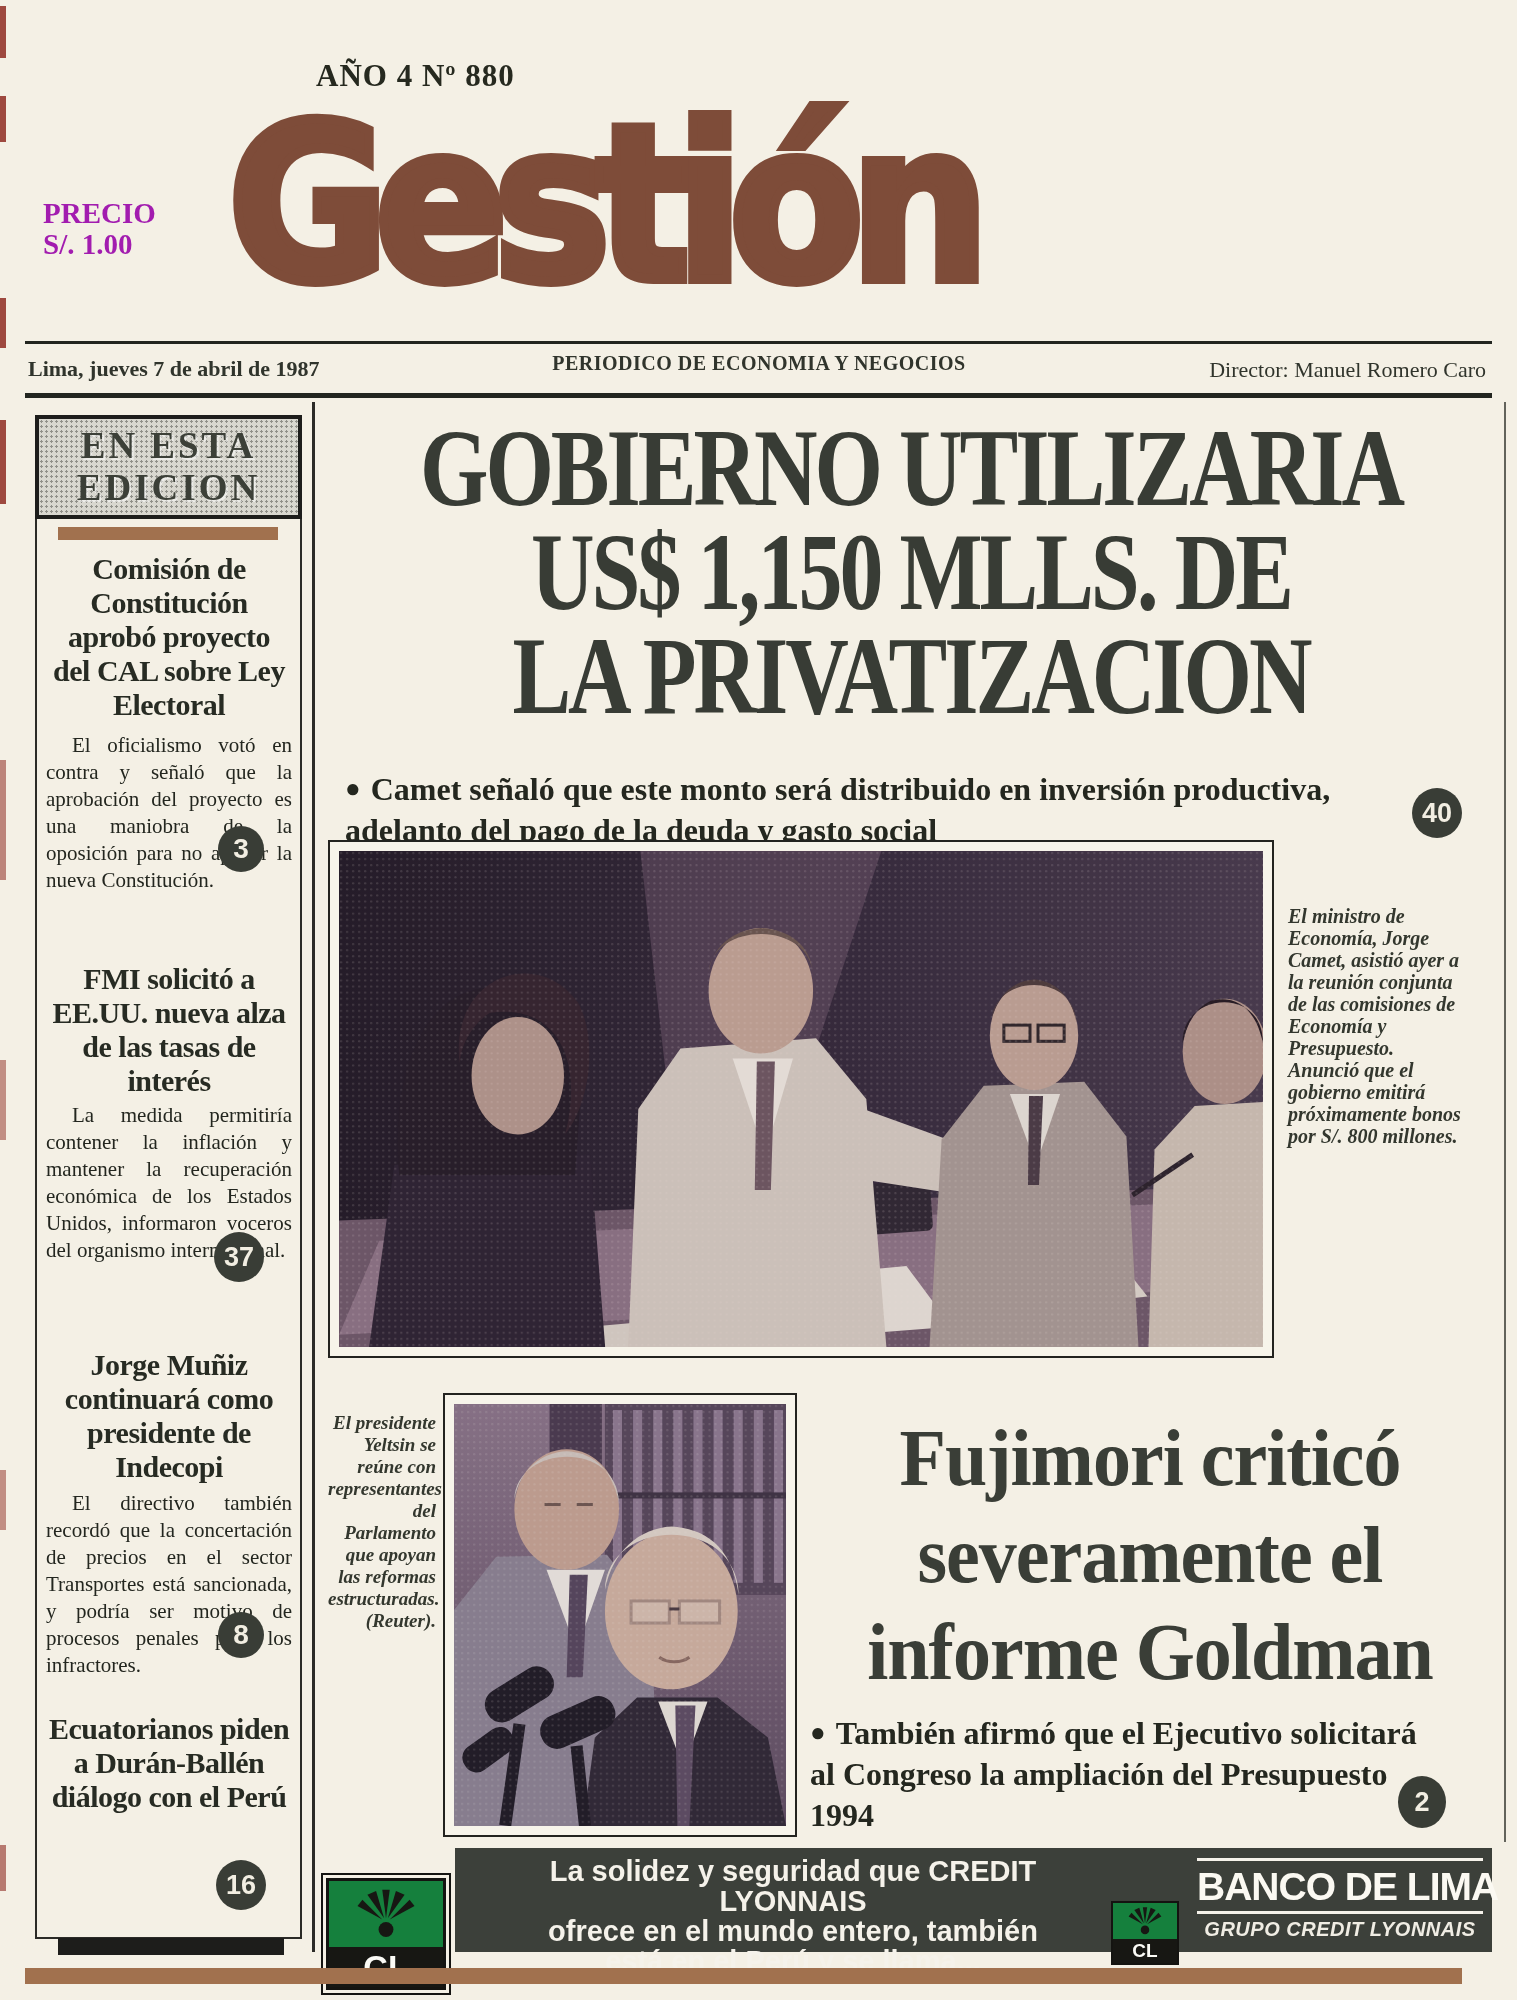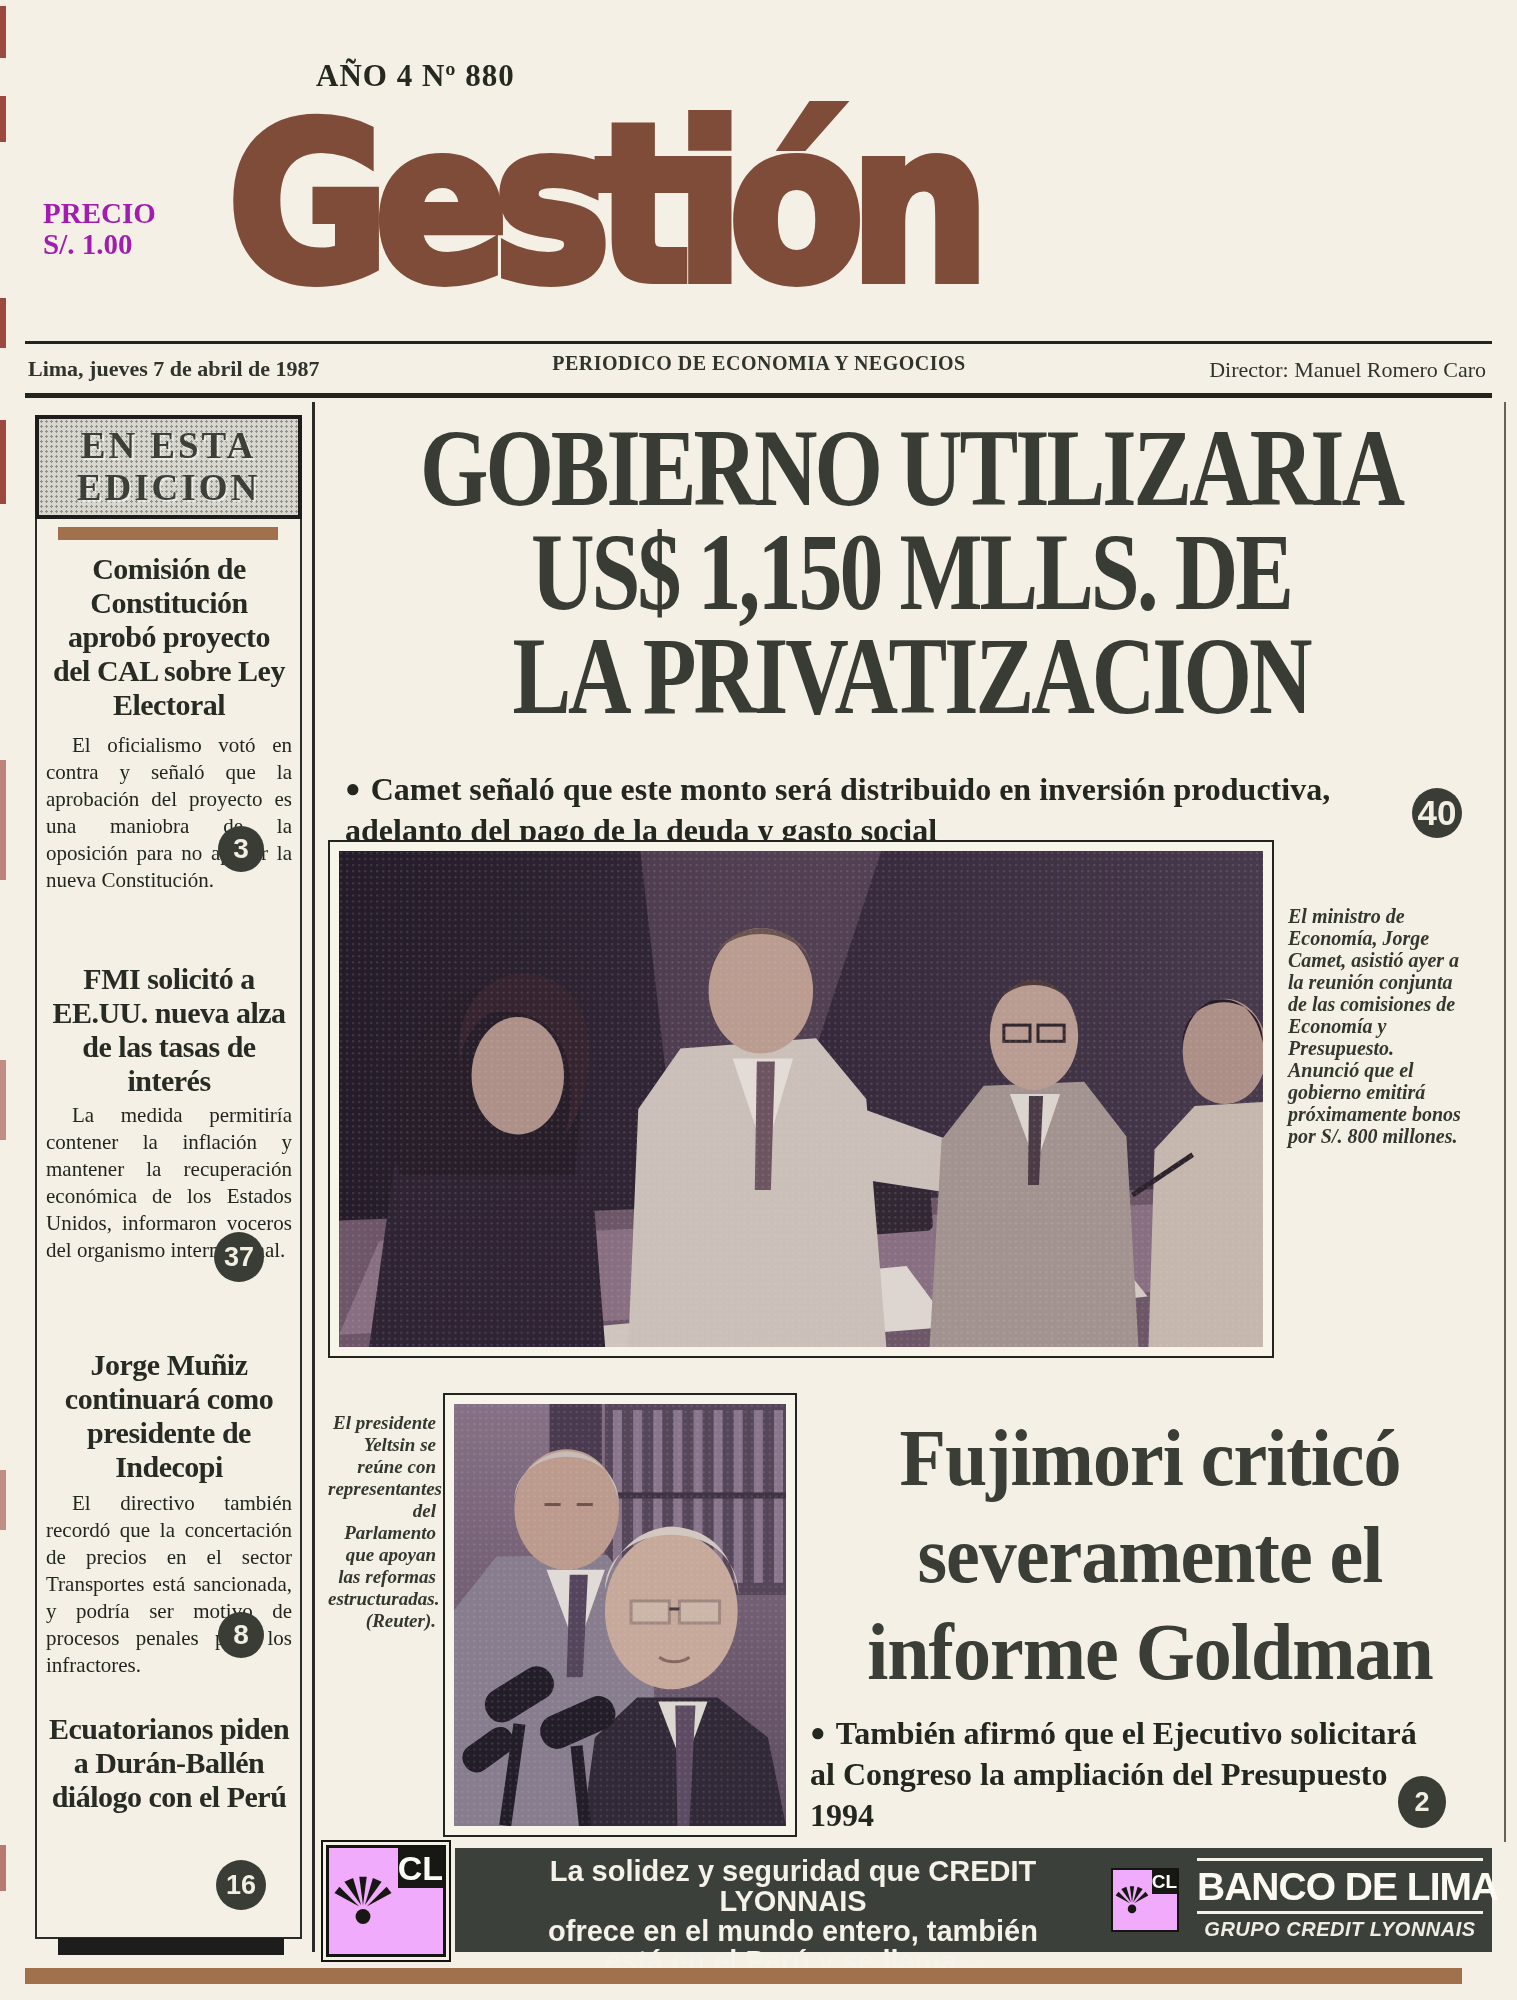--- a/index.html
+++ b/index.html
@@ -53,21 +53,21 @@
 
   .caption-right{left:1288px;top:905px;width:176px;font-weight:bold;font-style:italic;
                  font-size:20px;line-height:22px;color:#33372e;}
   .caption-left{left:328px;top:1412px;width:108px;text-align:right;font-weight:bold;font-style:italic;
                 font-size:19px;line-height:22px;color:#33372e;}
 
   .hl2-line{left:800px;width:700px;text-align:center;font-weight:bold;font-size:76px;line-height:94px;
             color:#3a3e37;letter-spacing:-1px;transform:scaleY(1.05);transform-origin:center top;white-space:nowrap;}
 
   
-  .cl-box{background:#f0abfc;border:3px solid #141411;box-sizing:border-box;display:flex;flex-direction:row;}
+  .cl-box{background:#15803d;border:3px solid #141411;box-sizing:border-box;display:flex;flex-direction:column;margin-top:33px;}
   .cl-letters{background:#171713;color:#fbfbf6;font-family:"Liberation Sans",sans-serif;font-weight:bold;
               display:flex;align-items:center;justify-content:center;}
   .banner{left:455px;top:1848px;width:1037px;height:104px;background:#3c403a;}
   .banner-msg{left:18px;top:8px;width:640px;text-align:center;color:#f5f2ea;
               font-family:"Liberation Sans",sans-serif;font-weight:bold;font-size:29px;line-height:30px;}
   .bank-line{background:#f5f2ea;height:3px;}
   .bank-name{color:#fbf9f2;font-family:"Liberation Sans",sans-serif;font-weight:bold;font-size:39px;
              letter-spacing:-1px;white-space:nowrap;}
   .bank-group{color:#f0ede4;font-family:"Liberation Sans",sans-serif;font-weight:bold;font-style:italic;
               font-size:20px;letter-spacing:.5px;white-space:nowrap;text-align:center;}
@@ -130,21 +130,21 @@
 
   <div class="abs" style="left:58px;top:1938px;width:226px;height:17px;background:#1d1d1b;"></div>
 
   <div class="abs hl-line" style="top:410px;">GOBIERNO UTILIZARIA</div>
   <div class="abs hl-line" style="top:514px;">US$ 1,150 MLLS. DE</div>
   <div class="abs hl-line" style="top:618px;">LA PRIVATIZACION</div>
 
   <div class="abs subhead" style="left:345px;top:768px;width:1050px;">
     <span class="bullet">●</span><span>Camet señaló que este monto será distribuido en inversión productiva, adelanto del pago de la deuda y gasto social</span>
   </div>
-  <div class="badge" style="left:1412px;top:788px;width:50px;height:50px;font-size:35px;">40</div>
+  <div class="badge" style="left:1412px;top:788px;width:50px;height:50px;font-size:27px;">40</div>
 
   <div class="abs photo-frame" style="left:328px;top:840px;width:946px;height:518px;">
     <svg viewBox="0 0 920 490" preserveAspectRatio="none">
       <defs>
         <linearGradient id="pbg" x1="0" y1="0" x2="1" y2="0">
           <stop offset="0" stop-color="#211a24"></stop>
             <stop offset=".55" stop-color="#342939"></stop>
             <stop offset="1" stop-color="#473a4b"></stop>
         </linearGradient>
         <pattern id="dots" width="6" height="6" patternUnits="userSpaceOnUse">

